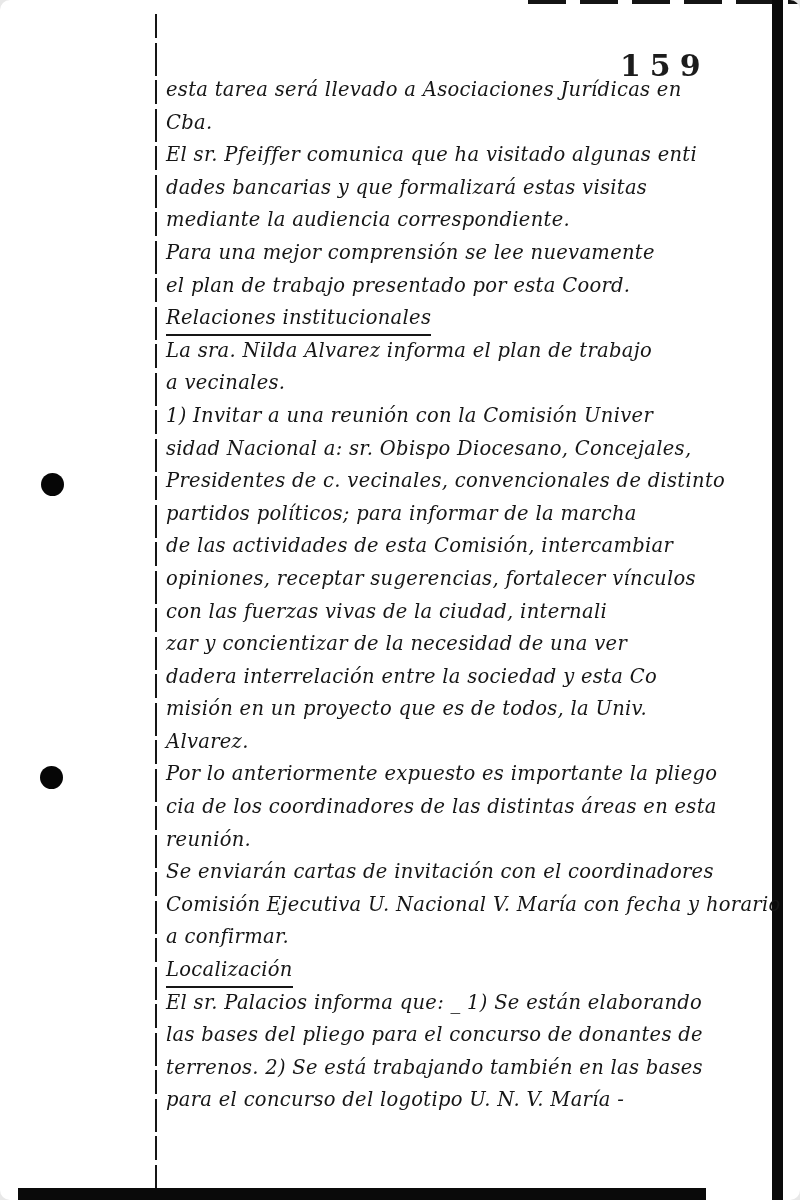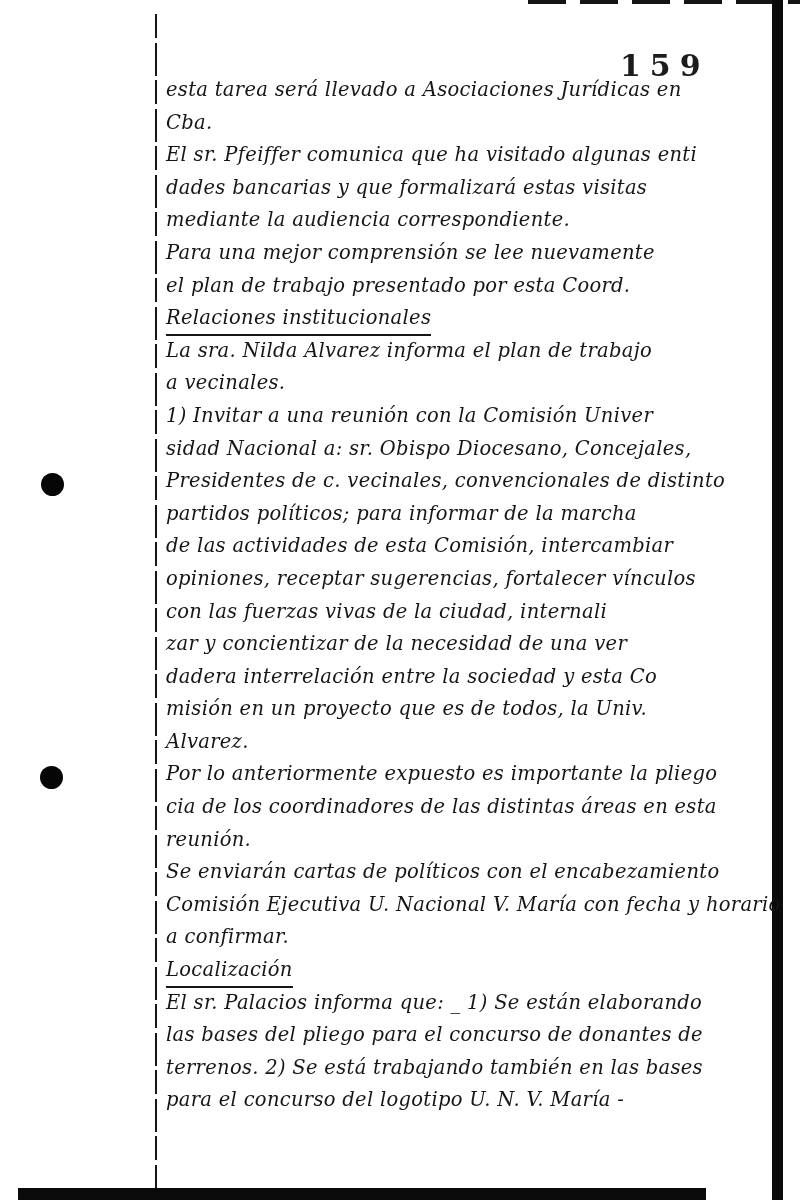--- a/index.html
+++ b/index.html
@@ -3,20 +3,21 @@
 <meta charset="utf-8">
 <style>
   html, body { margin: 0; padding: 0; background: #e8e8e8; }
   .page {
     position: relative;
     width: 800px;
     height: 1200px;
     background: #ffffff;
     overflow: hidden;
     font-family: "DejaVu Serif", serif;
+    border-radius: 10px;
   }
   
   .margin-line {
     position: absolute;
     left: 155px;
     top: 14px;
     width: 2px;
     height: 1174px;
     background: repeating-linear-gradient(
       to bottom,
@@ -128,21 +129,21 @@
       <div class="line"><span>de las actividades de esta Comisión, intercambiar</span></div>
       <div class="line"><span>opiniones, receptar sugerencias, fortalecer vínculos</span></div>
       <div class="line"><span>con las fuerzas vivas de la ciudad, internali</span></div>
       <div class="line"><span>zar y concientizar de la necesidad de una ver</span></div>
       <div class="line"><span>dadera interrelación entre la sociedad y esta Co</span></div>
       <div class="line"><span>misión en un proyecto que es de todos, la Univ.</span></div>
       <div class="line"><span>Alvarez.</span></div>
       <div class="line"><span>Por lo anteriormente expuesto es importante la pliego</span></div>
       <div class="line"><span>cia de los coordinadores de las distintas áreas en esta</span></div>
       <div class="line"><span>reunión.</span></div>
-      <div class="line"><span>Se enviarán cartas de políticos con el encabezamiento</span></div>
+      <div class="line"><span>Se enviarán cartas de invitación con el coordinadores</span></div>
       <div class="line"><span>Comisión Ejecutiva U. Nacional V. María con fecha y horario</span></div>
       <div class="line"><span>a confirmar.</span></div>
       <div class="line"><span class="u">Localización</span></div>
       <div class="line"><span>El sr. Palacios informa que: _ 1) Se están elaborando</span></div>
       <div class="line"><span>las bases del pliego para el concurso de donantes de</span></div>
       <div class="line"><span>terrenos. 2) Se está trabajando también en las bases</span></div>
       <div class="line"><span>para el concurso del logotipo U. N. V. María -</span></div>
     </div>
 </div>
 

